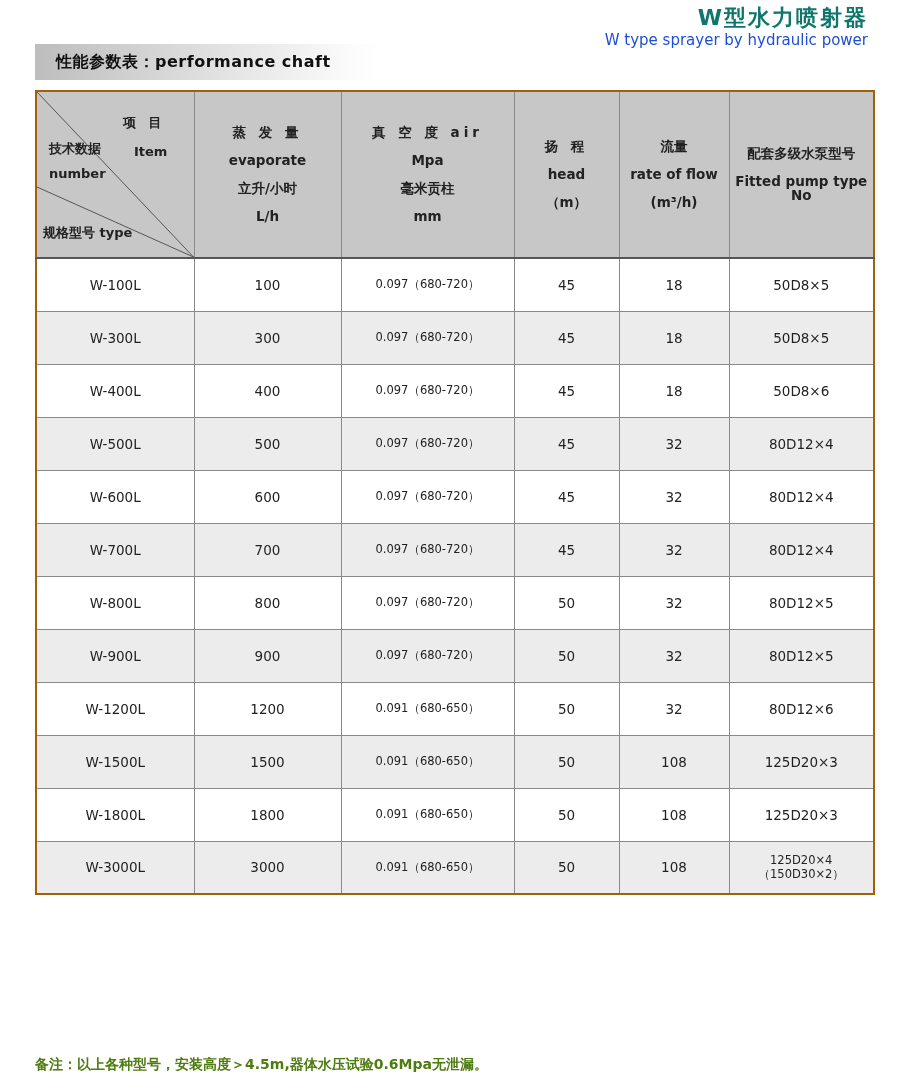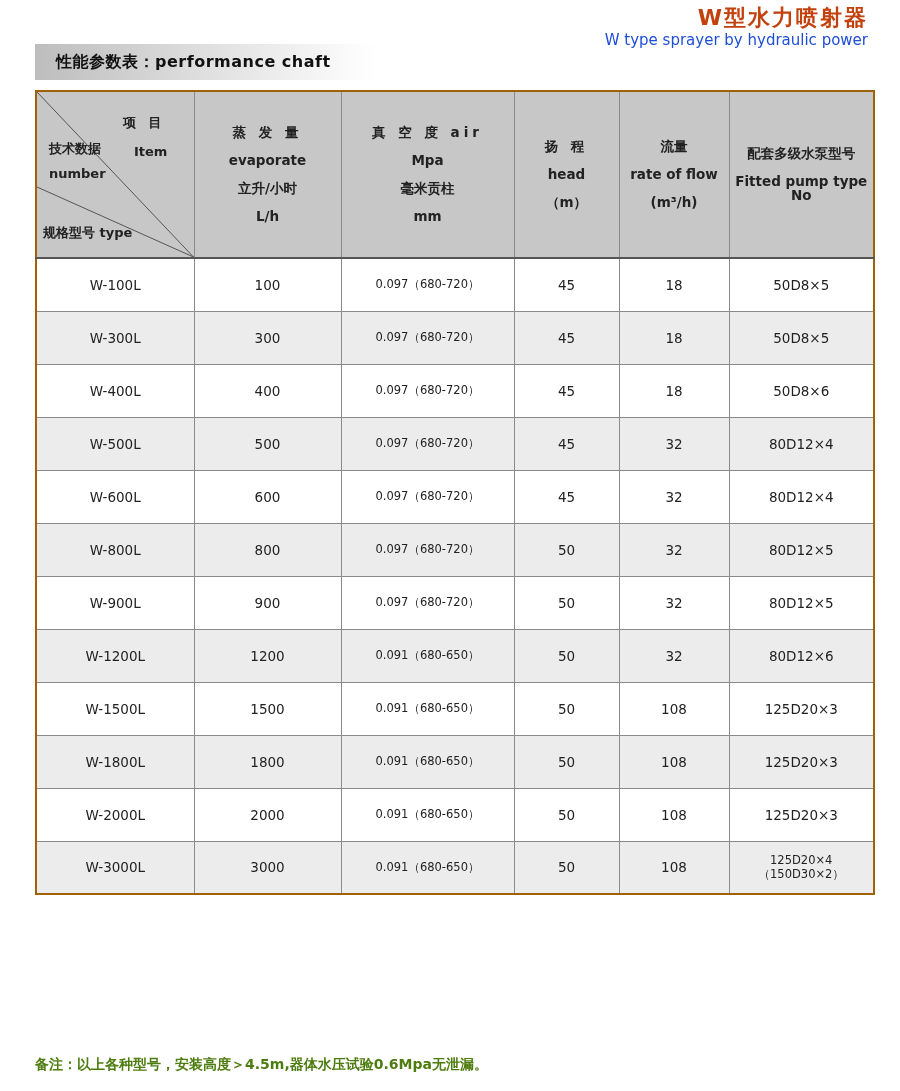--- a/index.html
+++ b/index.html
@@ -4,21 +4,21 @@
 <style>
   html,body{margin:0;padding:0;}
   body{
     width:900px;height:1091px;position:relative;background:#ffffff;
     font-family:"DejaVu Sans","Liberation Sans",sans-serif;color:#222;
     overflow:hidden;
   }
   
   .title-zh{
     position:absolute;top:3px;right:32px;font-size:22px;font-weight:600;
-    color:#c2410c;letter-spacing:2px;
+    color:#0f766e;letter-spacing:2px;
   }
   .title-en{
     position:absolute;top:31px;right:32px;font-size:15px;font-weight:500;color:#1d4ed8;
   }
   .section-bar{
     position:absolute;left:35px;top:44px;width:345px;height:36px;
     background:linear-gradient(to right,#bdbdbd 0%,#e3e3e3 55%,#fdfdfd 95%,#ffffff 100%);
     display:flex;align-items:center;padding-left:21px;box-sizing:border-box;
     font-size:16px;font-weight:bold;color:#111;letter-spacing:0.5px;
   }
@@ -165,20 +165,28 @@
       </tr>
       <tr>
         <td>W-600L</td>
         <td>600</td>
         <td class="small">0.097（680-720）</td>
         <td>45</td>
         <td>32</td>
         <td>80D12×4</td>
       </tr>
       <tr>
+        <td>W-700L</td>
+        <td>700</td>
+        <td class="small">0.097（680-720）</td>
+        <td>45</td>
+        <td>32</td>
+        <td>80D12×4</td>
+      </tr>
+      <tr>
         <td>W-800L</td>
         <td>800</td>
         <td class="small">0.097（680-720）</td>
         <td>50</td>
         <td>32</td>
         <td>80D12×5</td>
       </tr>
       <tr>
         <td>W-900L</td>
         <td>900</td>
@@ -205,28 +213,20 @@
       </tr>
       <tr>
         <td>W-1800L</td>
         <td>1800</td>
         <td class="small">0.091（680-650）</td>
         <td>50</td>
         <td>108</td>
         <td>125D20×3</td>
       </tr>
       <tr>
-        <td>W-2000L</td>
-        <td>2000</td>
-        <td class="small">0.091（680-650）</td>
-        <td>50</td>
-        <td>108</td>
-        <td>125D20×3</td>
-      </tr>
-      <tr>
         <td>W-3000L</td>
         <td>3000</td>
         <td class="small">0.091（680-650）</td>
         <td>50</td>
         <td>108</td>
         <td class="small">125D20×4（150D30×2）</td>
       </tr>
     </tbody>
 </table>
 

